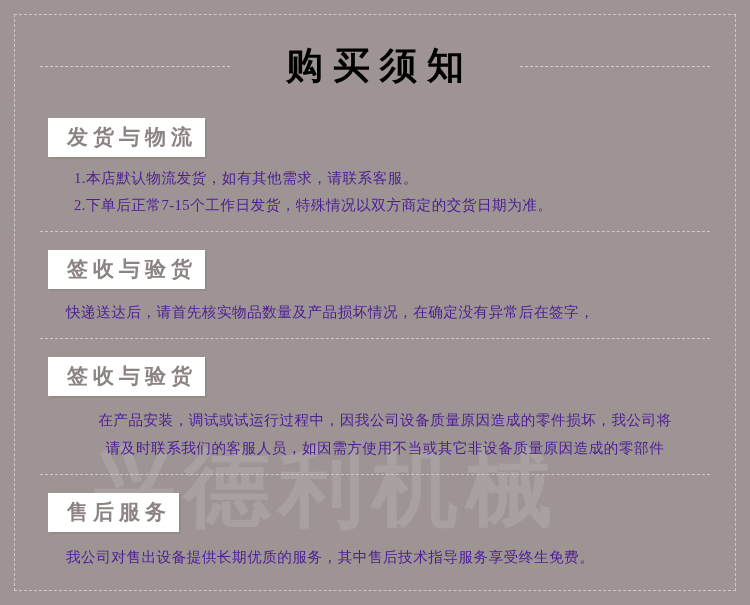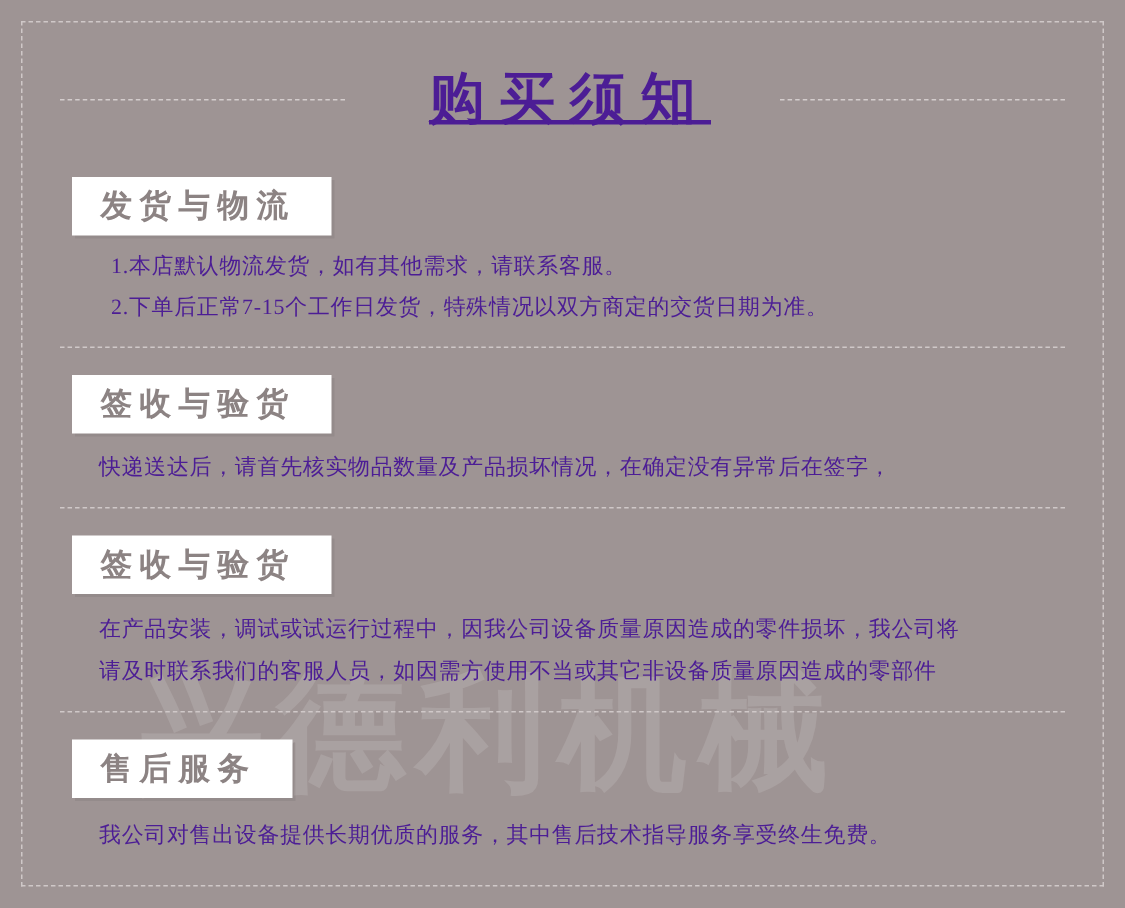--- a/index.html
+++ b/index.html
@@ -70,38 +70,37 @@
   }
   .title-row .rule.left { left: 0; }
   .title-row .rule.right { right: 0; }
   .main-title {
     position: relative;
     z-index: 2;
     font-family: "Liberation Serif", serif;
     font-weight: bold;
     font-size: 37px;
     letter-spacing: 10px;
-    color: #4c1d95;
+    color: #000000;
     padding: 0 14px;
     text-indent: 10px;
     background: transparent;
-    text-decoration: underline;
   }
   .section {
     margin-bottom: 6px;
   }
   .sec-head {
     display: inline-block;
     background: #ffffff;
     color: #8c8383;
     font-family: "Liberation Serif", serif;
     font-weight: bold;
     font-size: 21px;
     letter-spacing: 5px;
-    padding: 5px 24px 6px 16px;
+    padding: 5px 8px 6px 16px;
     text-indent: 3px;
     margin: 12px 0 10px 8px;
     box-shadow: 2px 2px 0 rgba(0,0,0,0.06);
   }
   .sec-body {
     color: #4c1d95;
     font-family: Liberation Serif, serif;
     font-size: 14.6px;
     line-height: 27px;
     padding: 0 6px 0 26px;
@@ -113,21 +112,21 @@
   .sec-body.indent-list .line {
     padding-left: 8px;
   }
   .divider {
     height: 0;
     border-top: 1px dashed #cfc8c8;
     margin: 12px 0 0 0;
   }
   .s-shipping .sec-body { margin-top: -2px; }
   .s-receive .sec-body .line { }
-  .s-install .sec-body { line-height: 28px; }
+  .s-install .sec-body { line-height: 28px; text-align: center; }
   .s-after .sec-body { margin-top: 2px; }
 </style>
 </head>
 <body>
 
 <div class="page">
 
   <div class="frame"></div>
 
   <div class="watermark">兴德利机械</div>

